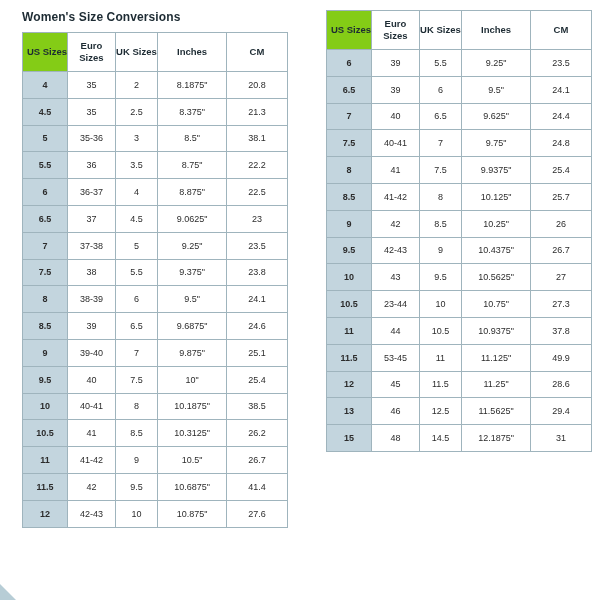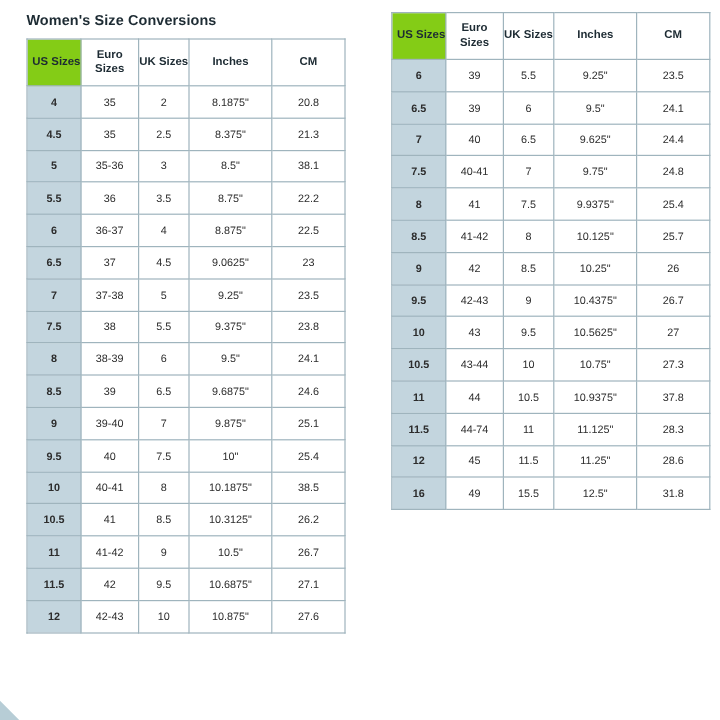--- a/index.html
+++ b/index.html
@@ -213,21 +213,21 @@
           <td>41-42</td>
           <td>9</td>
           <td>10.5"</td>
           <td>26.7</td>
         </tr>
         <tr>
           <td class="us-col">11.5</td>
           <td>42</td>
           <td>9.5</td>
           <td>10.6875"</td>
-          <td>27.1</td>
+          <td>41.4</td>
         </tr>
         <tr>
           <td class="us-col">12</td>
           <td>42-43</td>
           <td>10</td>
           <td>10.875"</td>
           <td>27.6</td>
         </tr>
       </tbody>
     </table>
@@ -310,51 +310,58 @@
         </tr>
         <tr>
           <td class="us-col">10</td>
           <td>43</td>
           <td>9.5</td>
           <td>10.5625"</td>
           <td>27</td>
         </tr>
         <tr>
           <td class="us-col">10.5</td>
-          <td>43-44</td>
+          <td>23-44</td>
           <td>10</td>
           <td>10.75"</td>
           <td>27.3</td>
         </tr>
         <tr>
           <td class="us-col">11</td>
           <td>44</td>
           <td>10.5</td>
           <td>10.9375"</td>
           <td>37.8</td>
         </tr>
         <tr>
           <td class="us-col">11.5</td>
-          <td>44-74</td>
+          <td>53-45</td>
           <td>11</td>
           <td>11.125"</td>
-          <td>28.3</td>
+          <td>49.9</td>
         </tr>
         <tr>
           <td class="us-col">12</td>
           <td>45</td>
           <td>11.5</td>
           <td>11.25"</td>
           <td>28.6</td>
         </tr>
         <tr>
-          <td class="us-col">16</td>
-          <td>49</td>
-          <td>15.5</td>
-          <td>12.5"</td>
-          <td>31.8</td>
+          <td class="us-col">13</td>
+          <td>46</td>
+          <td>12.5</td>
+          <td>11.5625"</td>
+          <td>29.4</td>
+        </tr>
+        <tr>
+          <td class="us-col">15</td>
+          <td>48</td>
+          <td>14.5</td>
+          <td>12.1875"</td>
+          <td>31</td>
         </tr>
       </tbody>
     </table>
   </div>
 
   <div class="corner-accent"></div>
 </div>
 
 </body></html>

